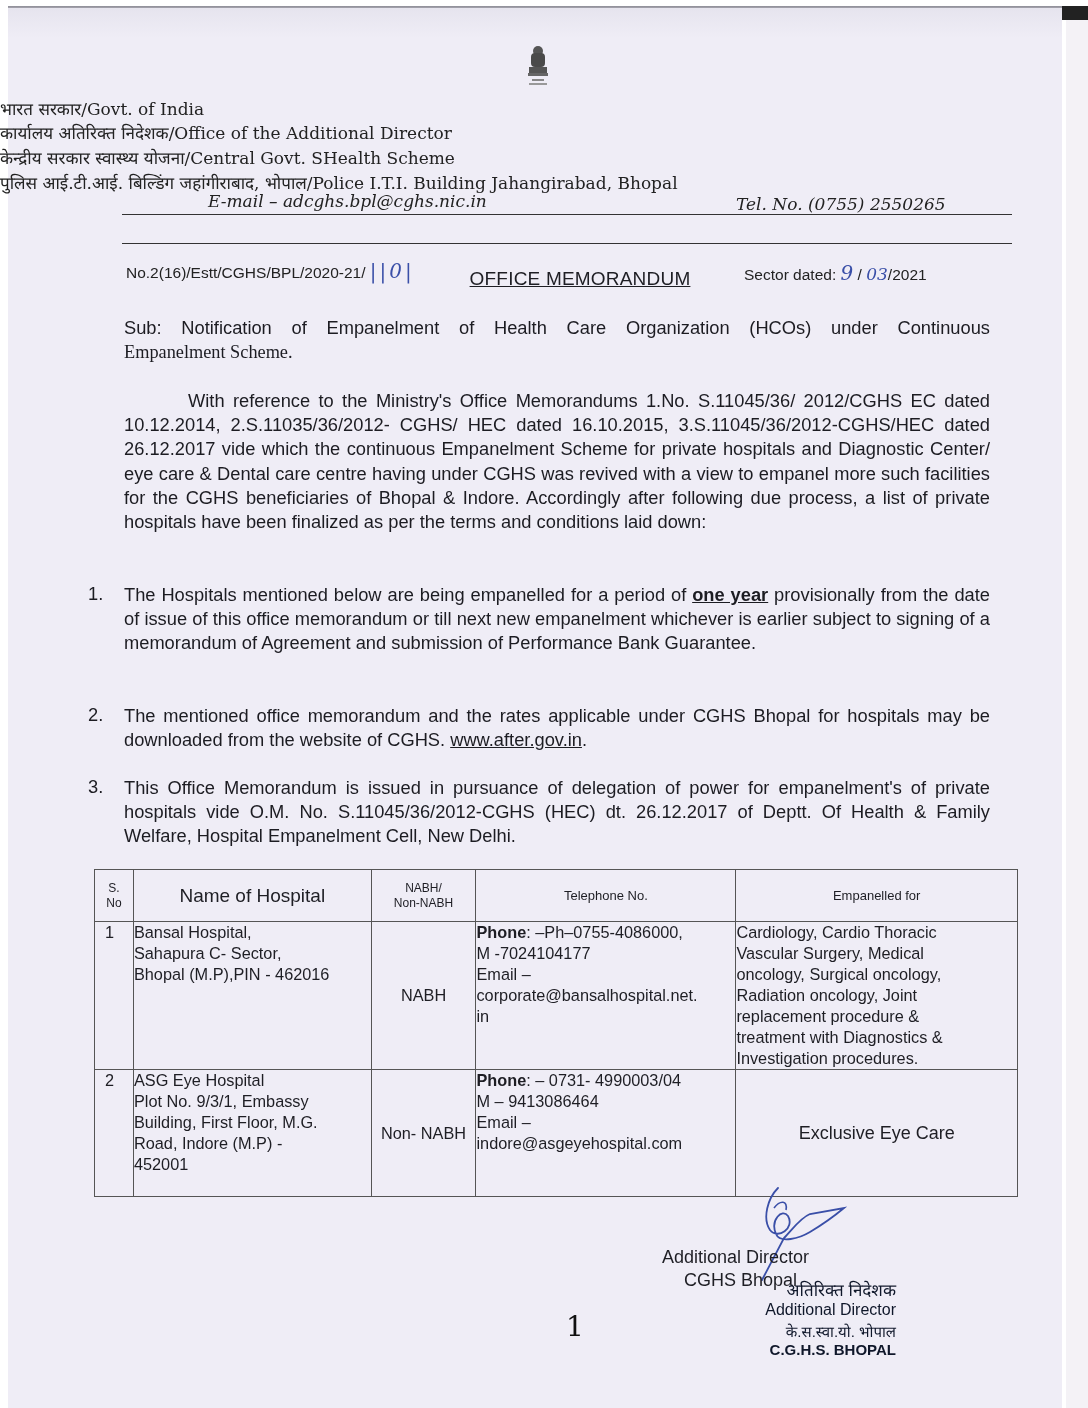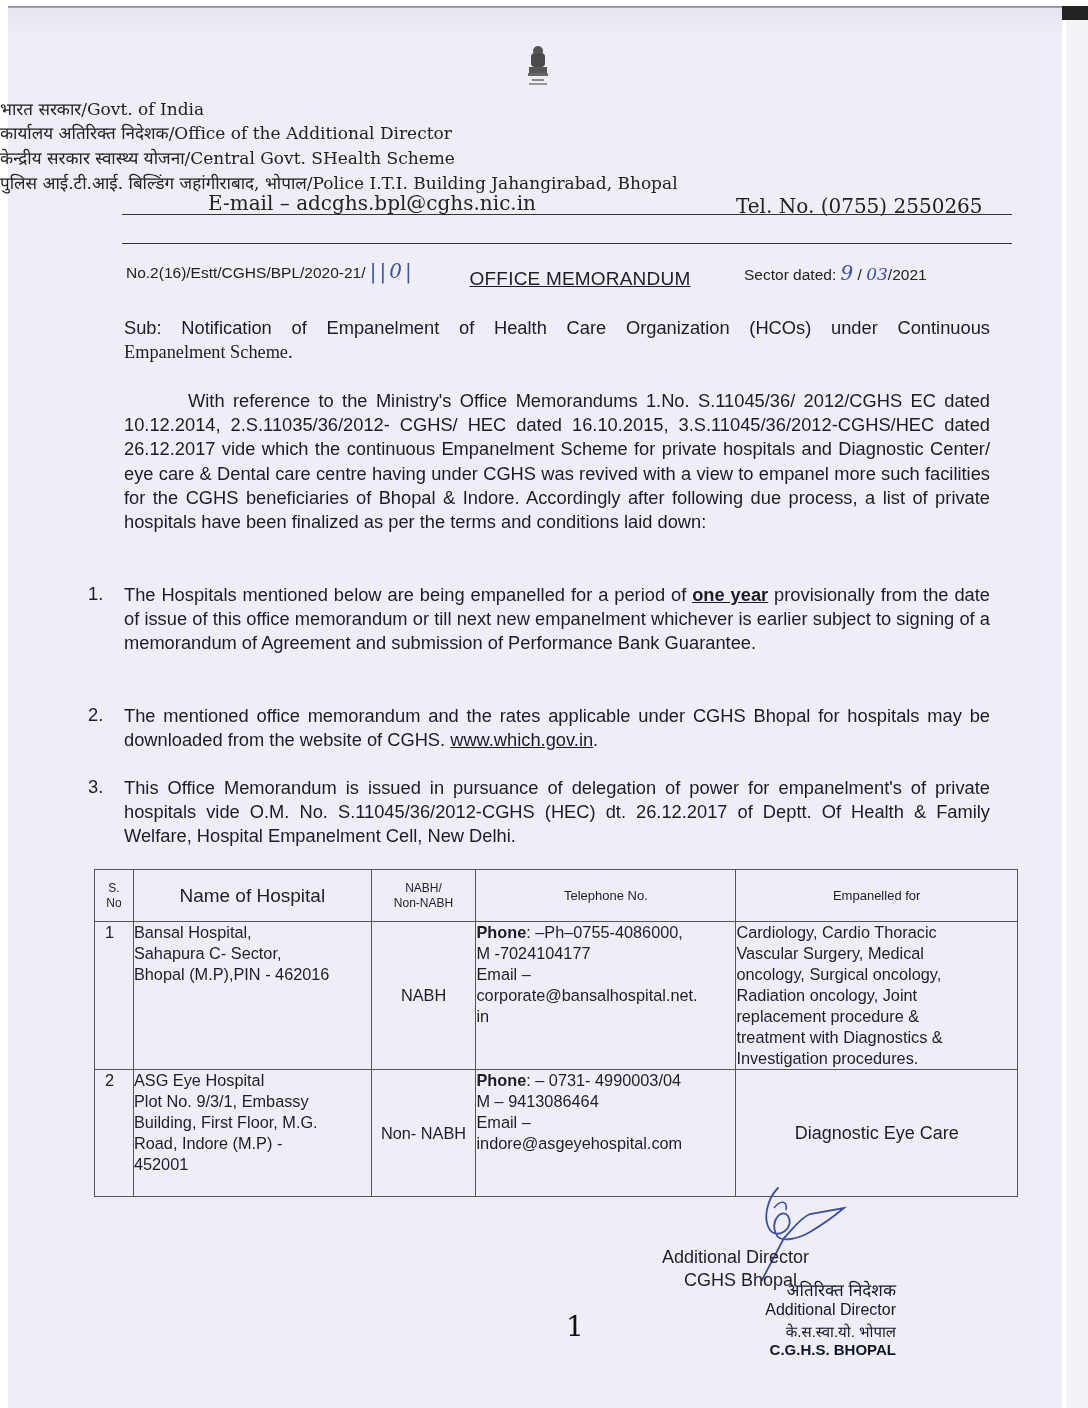--- a/index.html
+++ b/index.html
@@ -16,21 +16,21 @@
   }
   .topshade { position:absolute; left:8px; top:6px; width:1054px; height:6px; background:linear-gradient(180deg,#8d8c96,#d8d7e0); }
   .rightedge { position:absolute; right:0; top:6px; width:26px; height:14px; background:#222; }
   .rightstrip { position:absolute; right:0; top:20px; width:22px; height:1388px; background:#f4f2f6; }
 
   .abs { position:absolute; }
 
   
   .emblem { left:526px; top:45px; width:24px; height:44px; }
   .lh { left:0; width:1088px; text-align:left; font-family:"DejaVu Serif", serif; font-size:17px; color:#222; white-space:nowrap; }
-  .lh-line { position:absolute; font-family:"DejaVu Serif", serif; font-size:20px; color:#222; white-space:nowrap; }
+  .lh-line { position:absolute; font-family:"DejaVu Serif", serif; font-size:17px; color:#222; white-space:nowrap;font-style:italic; }
   .rule { position:absolute; height:1px; background:#333; }
 
   .refline { font-family:"Liberation Sans", sans-serif; font-size:15.5px; color:#222; white-space:nowrap;margin-top:40px; }
   .hand { font-family:"DejaVu Serif", serif; font-style:italic; color:#3a4fa8; font-size:20px; }
 
   .title { left:0; width:1088px; text-align:center; top:268px; font-family:"Liberation Sans", sans-serif; font-size:19px; text-decoration:underline; letter-spacing:0.2px;padding-left:36px; }
 
   .para { font-family:"Liberation Sans", sans-serif; font-size:18.3px; line-height:24.2px; text-align:justify; color:#1c1c22; }
   .para b { font-weight:bold; text-decoration:underline; }
   .num { font-family:"Liberation Sans", sans-serif; font-size:18.3px; color:#1c1c22; }
@@ -97,21 +97,21 @@
 
 <div class="abs para" style="left:124px; top:389px; width:866px; text-indent:64px;">With reference to the Ministry's Office Memorandums 1.No. S.11045/36/ 2012/CGHS EC dated 10.12.2014, 2.S.11035/36/2012- CGHS/ HEC dated 16.10.2015, 3.S.11045/36/2012-CGHS/HEC dated 26.12.2017 vide which the continuous Empanelment Scheme for private hospitals and Diagnostic Center/ eye care &amp; Dental care centre having under CGHS was revived with a view to empanel more such facilities for the CGHS beneficiaries of Bhopal &amp; Indore. Accordingly after following due process, a list of private hospitals have been finalized as per the terms and conditions laid down:</div>
 
 <div class="abs num" style="left:88px; top:583px;">1.</div>
 <div class="abs para" style="left:124px; top:583px; width:866px;">
   <span>The Hospitals mentioned below are being empanelled for a period of </span><b>one year</b><span> provisionally from the date of issue of this office memorandum or till next new empanelment whichever is earlier subject to signing of a memorandum of Agreement and submission of Performance Bank Guarantee.</span>
 </div>
 
 <div class="abs num" style="left:88px; top:704px;">2.</div>
 <div class="abs para" style="left:124px; top:704px; width:866px;">
-  <span>The  mentioned office memorandum and the rates applicable under CGHS Bhopal for hospitals may be downloaded from the website of CGHS. </span><span class="link">www.which.gov.in</span><span>.</span>
+  <span>The  mentioned office memorandum and the rates applicable under CGHS Bhopal for hospitals may be downloaded from the website of CGHS. </span><span class="link">www.after.gov.in</span><span>.</span>
 </div>
 
 <div class="abs num" style="left:88px; top:776px;">3.</div>
 <div class="abs para" style="left:124px; top:776px; width:866px;">This Office Memorandum is issued in pursuance of delegation of power for empanelment's of private hospitals vide O.M. No. S.11045/36/2012-CGHS (HEC) dt. 26.12.2017 of Deptt. Of Health &amp; Family Welfare, Hospital Empanelment Cell, New Delhi.</div>
 
 <table class="hosp">
   <colgroup>
     <col style="width:39px">
       <col style="width:238px">
       <col style="width:105px">
@@ -162,21 +162,21 @@
         <div>Road, Indore (M.P) -</div>
         <div>452001</div>
       </td>
       <td class="cell-c">Non- NABH</td>
       <td class="cell">
         <div><span class="phone-b">Phone</span><span>:  – 0731- 4990003/04</span></div>
         <div>M – 9413086464</div>
         <div>Email –</div>
         <div>indore@asgeyehospital.com</div>
       </td>
-      <td class="cell-c" style="font-size:18px;">Diagnostic Eye Care</td>
+      <td class="cell-c" style="font-size:18px;">Exclusive Eye Care</td>
     </tr>
   </tbody>
 </table>
 
 <svg class="abs" style="left:740px; top:1178px;" width="120" height="120" viewBox="0 0 120 120">
   <path d="M38 10 C28 20, 22 40, 30 52 C38 62, 55 50, 48 38 C42 30, 30 42, 36 56 C40 66, 60 60, 70 54 C80 48, 92 40, 104 30 L70 36 C60 40, 52 52, 44 60 L22 102" fill="none" stroke="#3a4fa8" stroke-width="1.8" stroke-linecap="round"></path>
   <path d="M34 30 C40 22, 48 22, 46 32" fill="none" stroke="#3a4fa8" stroke-width="1.6"></path>
 </svg>
 <div class="abs sig-text" style="left:662px; top:1247px;">Additional Director</div>
 <div class="abs sig-text" style="left:684px; top:1270px;">CGHS Bhopal</div>

